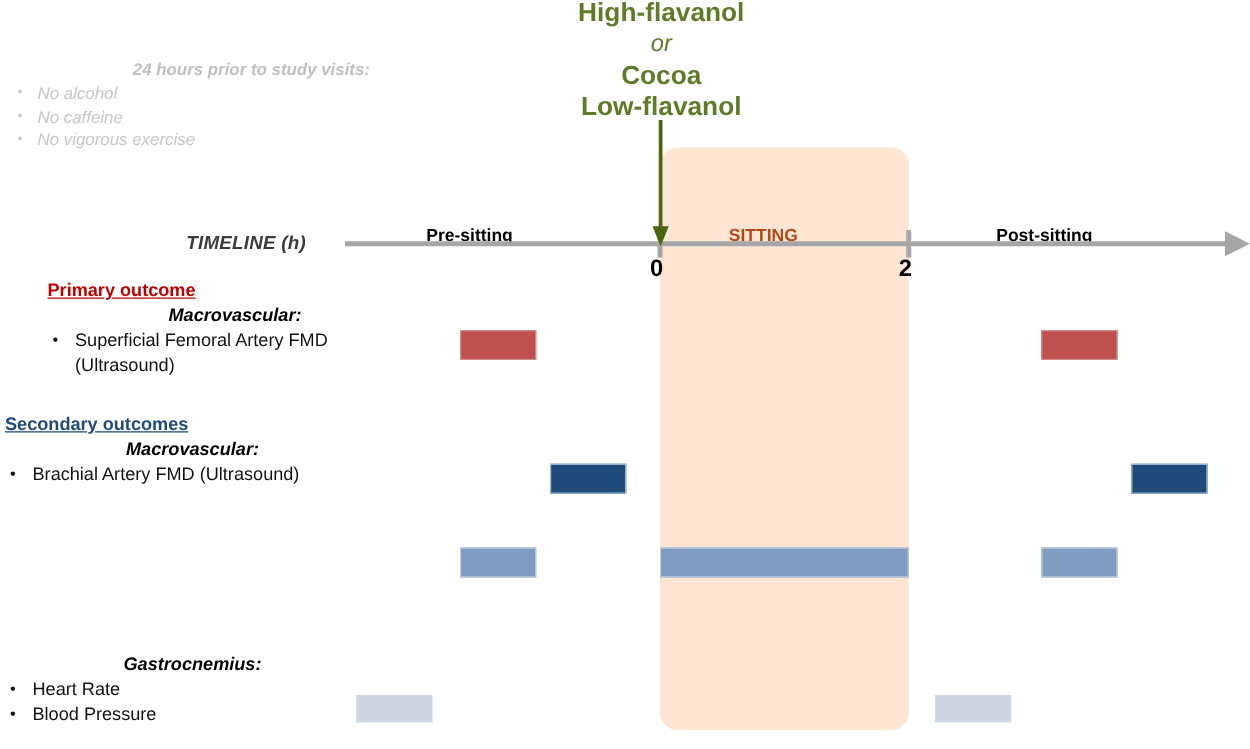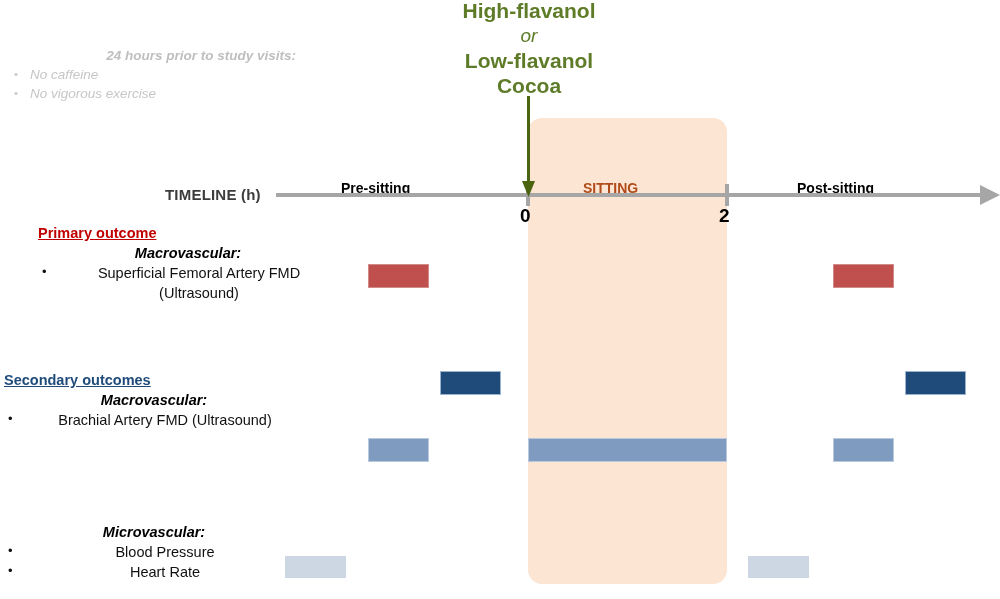--- a/index.html
+++ b/index.html
@@ -123,25 +123,25 @@
     width: 724px;
     height: 30px;
     z-index: 3;
   }
   .timeline-caption {
     position: absolute;
     left: 149px;
     top: 186px;
     font-size: 15px;
     font-weight: bold;
+    font-style: italic;
     color: #3C3C3C;
     letter-spacing: 0.2px;
     z-index: 3;
     white-space: nowrap;
-    margin-left: 16px;
   }
   .tick-label {
     position: absolute;
     top: 205px;
     font-size: 19px;
     font-weight: bold;
     color: #000000;
     z-index: 3;
   }
   .tick-0 { left: 520px; }
@@ -155,41 +155,40 @@
     z-index: 3;
   }
   .group-head {
     font-size: 14.5px;
     font-weight: bold;
     text-decoration: underline;
     line-height: 19px;
     margin-bottom: 1px;
   }
   .head-primary   { color: #C00000; }
-  .head-secondary { color: #1F4B7A; margin-top: 40px; }
+  .head-secondary { color: #1F4B7A; }
   .sub-head {
     font-size: 14.5px;
     font-weight: bold;
     font-style: italic;
     color: #000000;
     line-height: 19px;
     text-align: center;
   }
   .bullets {
     margin: 0;
     padding: 0;
     list-style: none;
   }
   .bullets li {
     position: relative;
     font-size: 14.5px;
     color: #111111;
     line-height: 20px;
     padding-left: 22px;
-    text-align: center;
   }
   .bullets li::before {
     content: "\2022";
     position: absolute;
     left: 4px;
     top: -1px;
     font-size: 13px;
     color: #111111;
   }
 
@@ -212,30 +211,31 @@
 </head>
 <body>
 
 <div id="figure">
 
   <div class="sitting-band"></div>
 
   <div class="prep-block">
     <div class="prep-title">24 hours prior to study visits:</div>
     <ul class="prep-list">
+      <li>No alcohol</li>
       <li>No caffeine</li>
       <li>No vigorous exercise</li>
     </ul>
   </div>
 
   <div class="cocoa-header">
     <span class="cocoa-line">High-flavanol</span>
     <span class="cocoa-or">or</span>
+    <span class="cocoa-line">Cocoa</span>
     <span class="cocoa-line">Low-flavanol</span>
-    <span class="cocoa-line">Cocoa</span>
   </div>
 
   <svg class="arrow-green" viewBox="0 0 15 101">
     <line x1="7.5" y1="0" x2="7.5" y2="88" stroke="#4A6410" stroke-width="3"></line>
     <polygon points="7.5,101 1,85 14,85" fill="#4A6410"></polygon>
   </svg>
 
   <div class="phase-label phase-pre">Pre-sitting</div>
   <div class="phase-label phase-sit">SITTING</div>
   <div class="phase-label phase-post">Post-sitting</div>
@@ -261,24 +261,24 @@
   <div class="outcome-group grp-secondary">
     <div class="group-head head-secondary">Secondary outcomes</div>
     <div class="sub-head">Macrovascular:</div>
     <ul class="bullets">
       <li>Brachial Artery FMD (Ultrasound)</li>
     </ul>
   </div>
 
 
   <div class="outcome-group grp-cardio">
-    <div class="sub-head">Microvascular:</div>
+    <div class="sub-head">Gastrocnemius:</div>
     <ul class="bullets">
+      <li>Heart Rate</li>
       <li>Blood Pressure</li>
-      <li>Heart Rate</li>
     </ul>
   </div>
 
   <div class="bar bar-red" style="left:368px; top:264px; width:61px;"></div>
   <div class="bar bar-red" style="left:833px; top:264px; width:61px;"></div>
 
   <div class="bar bar-navy" style="left:440px; top:371px; width:61px;"></div>
   <div class="bar bar-navy" style="left:905px; top:371px; width:61px;"></div>
 
   <div class="bar bar-mid" style="left:368px; top:438px; width:61px;"></div>

